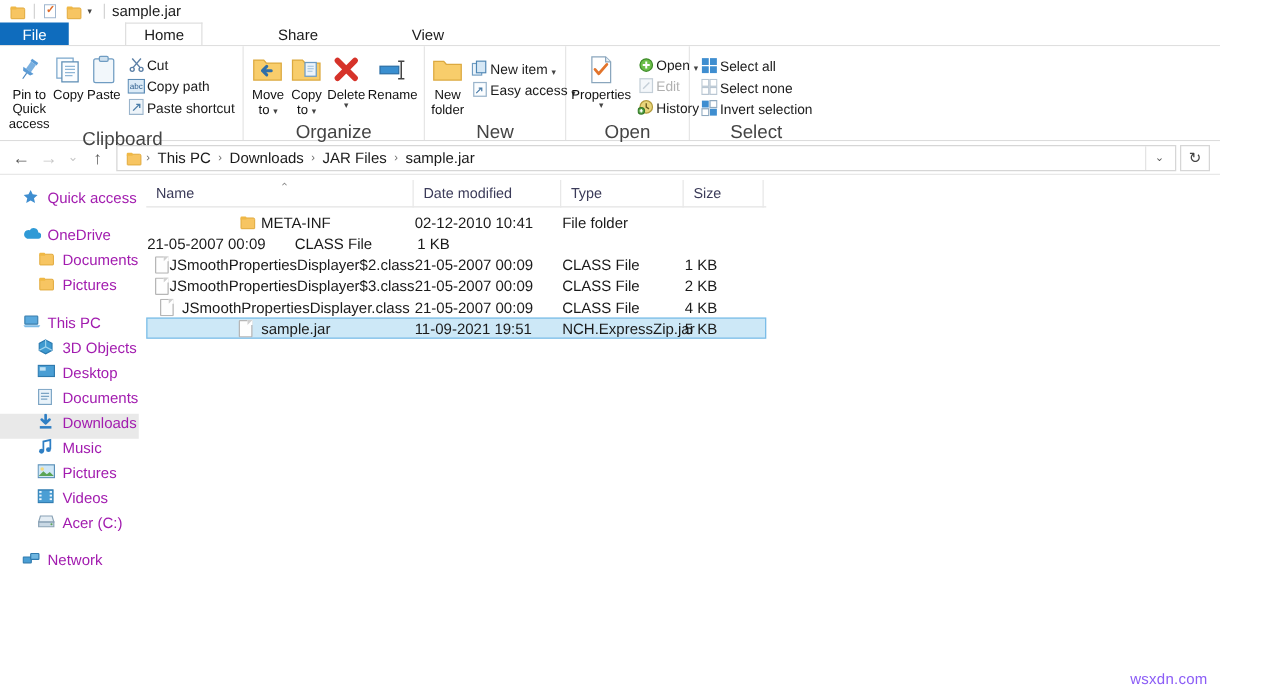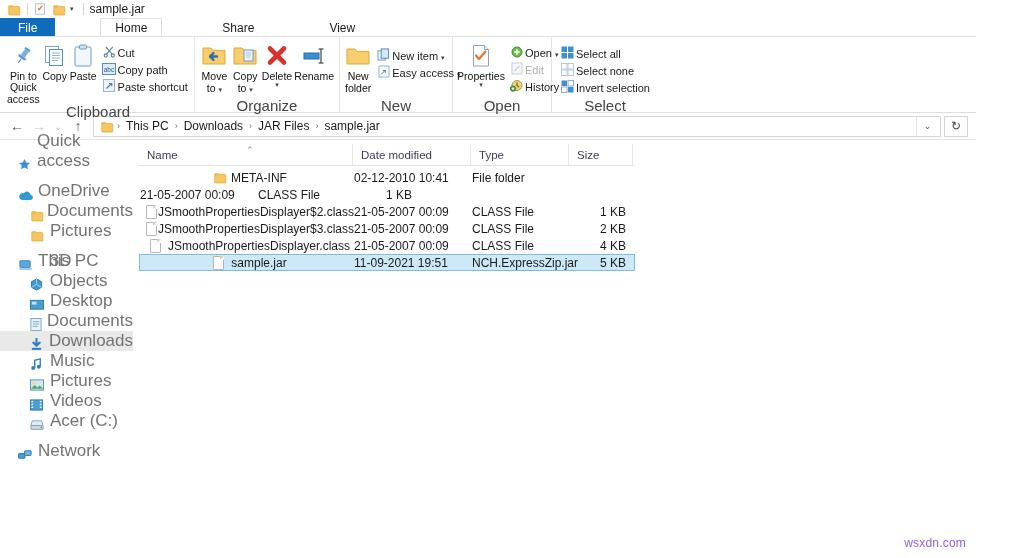--- a/index.html
+++ b/index.html
@@ -125,22 +125,22 @@
   .refreshbtn {
     width: 24px; height: 21px; margin-left: 3px; border: 1px solid #d6d6d6;
     display: flex; align-items: center; justify-content: center;
     font-size: 12px; color: #444; background: #fff;
   }
 
   
   .main { display: flex; height: 424px; }
   .navpane { width: 133px; padding-top: 11px; background: #ffffff; }
   .navitem {
-    height: 20px; display: flex; align-items: flex-end;
-    font-size: 17px; color: #737373; padding-left: 18px; cursor: default;
+    height: 20px; display: flex; align-items: flex-start;
+    font-size: 12px; color: #a21caf; padding-left: 18px; cursor: default;
   }
   .navitem.indent { padding-left: 30px; }
   .navitem.hover { background: #e9e9e9; }
   .navitem .ni { width: 20px; display: inline-flex; align-items: center; }
   .navgap { height: 10px; }
 
   .content { flex: 1; padding-top: 4px; }
   .colhdr {
     height: 22px; display: flex; align-items: center;
     border-bottom: 1px solid #e3e3e3; position: relative;
@@ -158,21 +158,21 @@
     height: 17px; display: flex; align-items: center;
     font-size: 12px; color: #1a1a1a; cursor: default;
     margin-left: 6px; margin-right: 392px;
     border: 1px solid transparent;
   }
   .row.selected { background: #cde8f7; border: 1px solid #7bbde8; }
   .cell-name { width: 214px; display: flex; align-items: center; padding-left: 6px; overflow: hidden; white-space: nowrap; justify-content: center; }
   .cell-name .fi { width: 18px; display: inline-flex; align-items: center; }
   .cell-date { width: 118px; }
   .cell-type { width: 98px; }
-  .cell-size { width: 64px; text-align: right; padding-right: 8px; }
+  .cell-size { width: 64px; padding-right: 8px; }
 
   .fileico {
     width: 11px; height: 14px; background: #fefefe; border: 1px solid #b6b6b6;
     position: relative; border-radius: 1px;
   }
   .fileico::after {
     content: ""; position: absolute; right: -1px; top: -1px;
     border-width: 0 0 4px 4px; border-style: solid;
     border-color: transparent transparent #ffffff #d0d0d0;
   }

